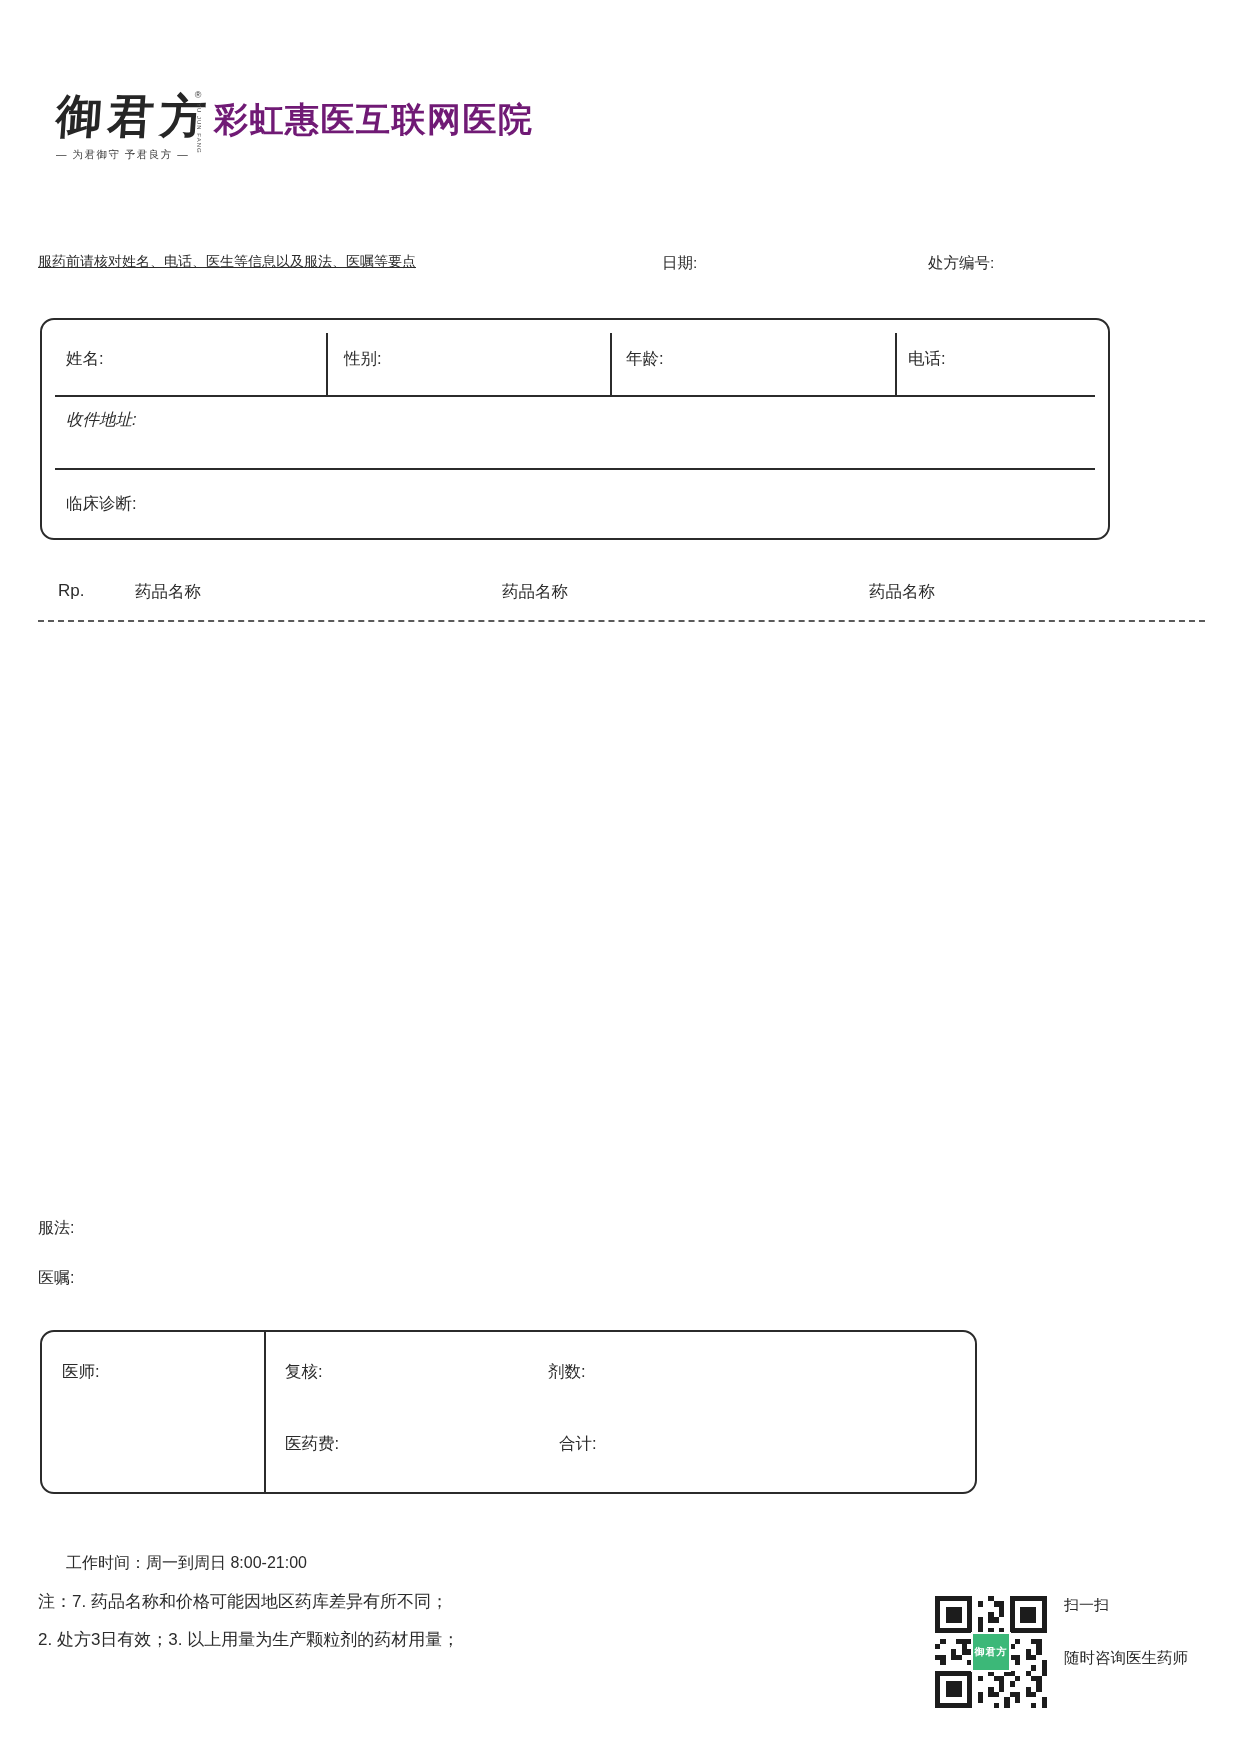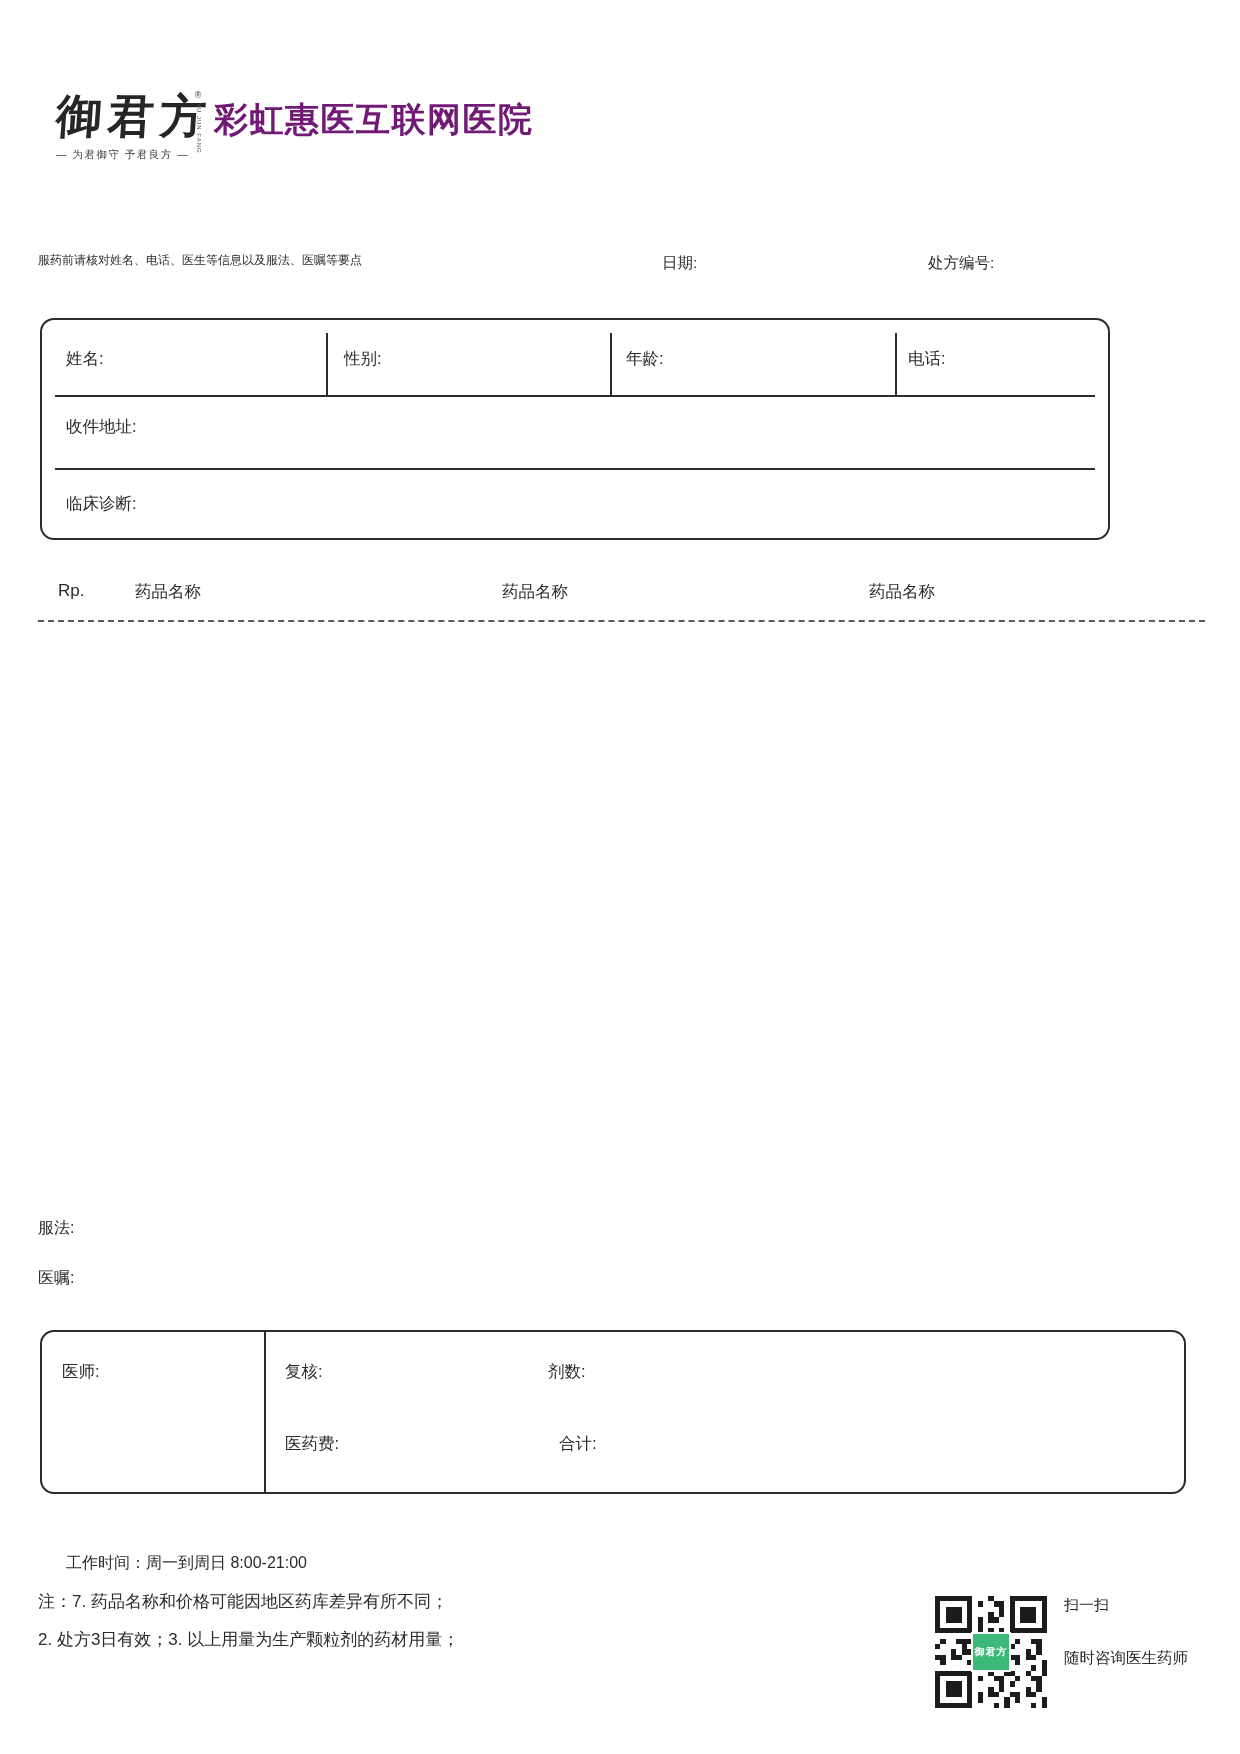--- a/index.html
+++ b/index.html
@@ -26,35 +26,35 @@
   .logo-tagline {
     left:56px; top:148px; width:150px;
     font-size:10.5px; letter-spacing:1.5px; color:#3a3a3a; white-space:nowrap;
   }
   .hospital-name {
     left:214px; top:98px; margin:0;
     font-size:34px; font-weight:800; letter-spacing:1.5px; color:#701a75;
   }
 
   
-  .check-hint { left:38px;  top:253px; font-size:12px; }
+  .check-hint { left:38px;  top:253px; font-size:14px;text-decoration:underline; }
   .date-label { left:662px; top:253px; font-size:15.5px; }
   .rxno-label { left:928px; top:253px; font-size:15.5px; }
 
   
   .patient-box {
     position:absolute; left:40px; top:318px; width:1070px; height:222px;
     border:2.5px solid #2b2b2b; border-radius:14px; box-sizing:border-box;
   }
   .patient-box .lbl { position:absolute; font-size:16.5px; line-height:1.2; }
   .pb-name      { left:24px;  top:29px;  }
   .pb-gender    { left:302px; top:29px;  }
   .pb-age       { left:584px; top:29px;  }
   .pb-phone     { left:866px; top:29px;  }
-  .pb-address   { left:24px;  top:97px; }
+  .pb-address   { left:24px;  top:90px;font-style:italic; }
   .pb-diagnosis { left:24px;  top:174px; }
   .pb-div {
     position:absolute; top:13px; height:62px; width:2px; background:#2b2b2b;
   }
   .pb-div1 { left:284px; } .pb-div2 { left:568px; } .pb-div3 { left:853px; }
   .pb-hline {
     position:absolute; left:13px; right:13px; height:2.4px; background:#2b2b2b;
   }
   .pb-hline1 { top:75px; } .pb-hline2 { top:148px; }
 
@@ -67,21 +67,21 @@
     position:absolute; left:38px; top:620px; width:1167px; height:0;
     border-top:2px dashed #5a5a5a;
   }
 
   
   .usage-label  { left:38px; top:1218px; font-size:16px; }
   .advice-label { left:38px; top:1268px; font-size:16px; }
 
   
   .sign-box {
-    position:absolute; left:40px; top:1330px; width:1146px; height:164px;
+    position:absolute; left:40px; top:1330px; width:937px; height:164px;
     border:2.5px solid #2b2b2b; border-radius:14px; box-sizing:border-box;
   }
   .sign-box .lbl { position:absolute; font-size:16.5px; line-height:1.2; }
   .sb-doctor { left:20px;  top:30px;  }
   .sb-review { left:243px; top:30px;  }
   .sb-doses  { left:506px; top:30px;  }
   .sb-fee    { left:243px; top:102px; }
   .sb-total  { left:517px; top:102px; }
   .sb-div { position:absolute; left:222px; top:0; bottom:0; width:2px; background:#2b2b2b; }
 

